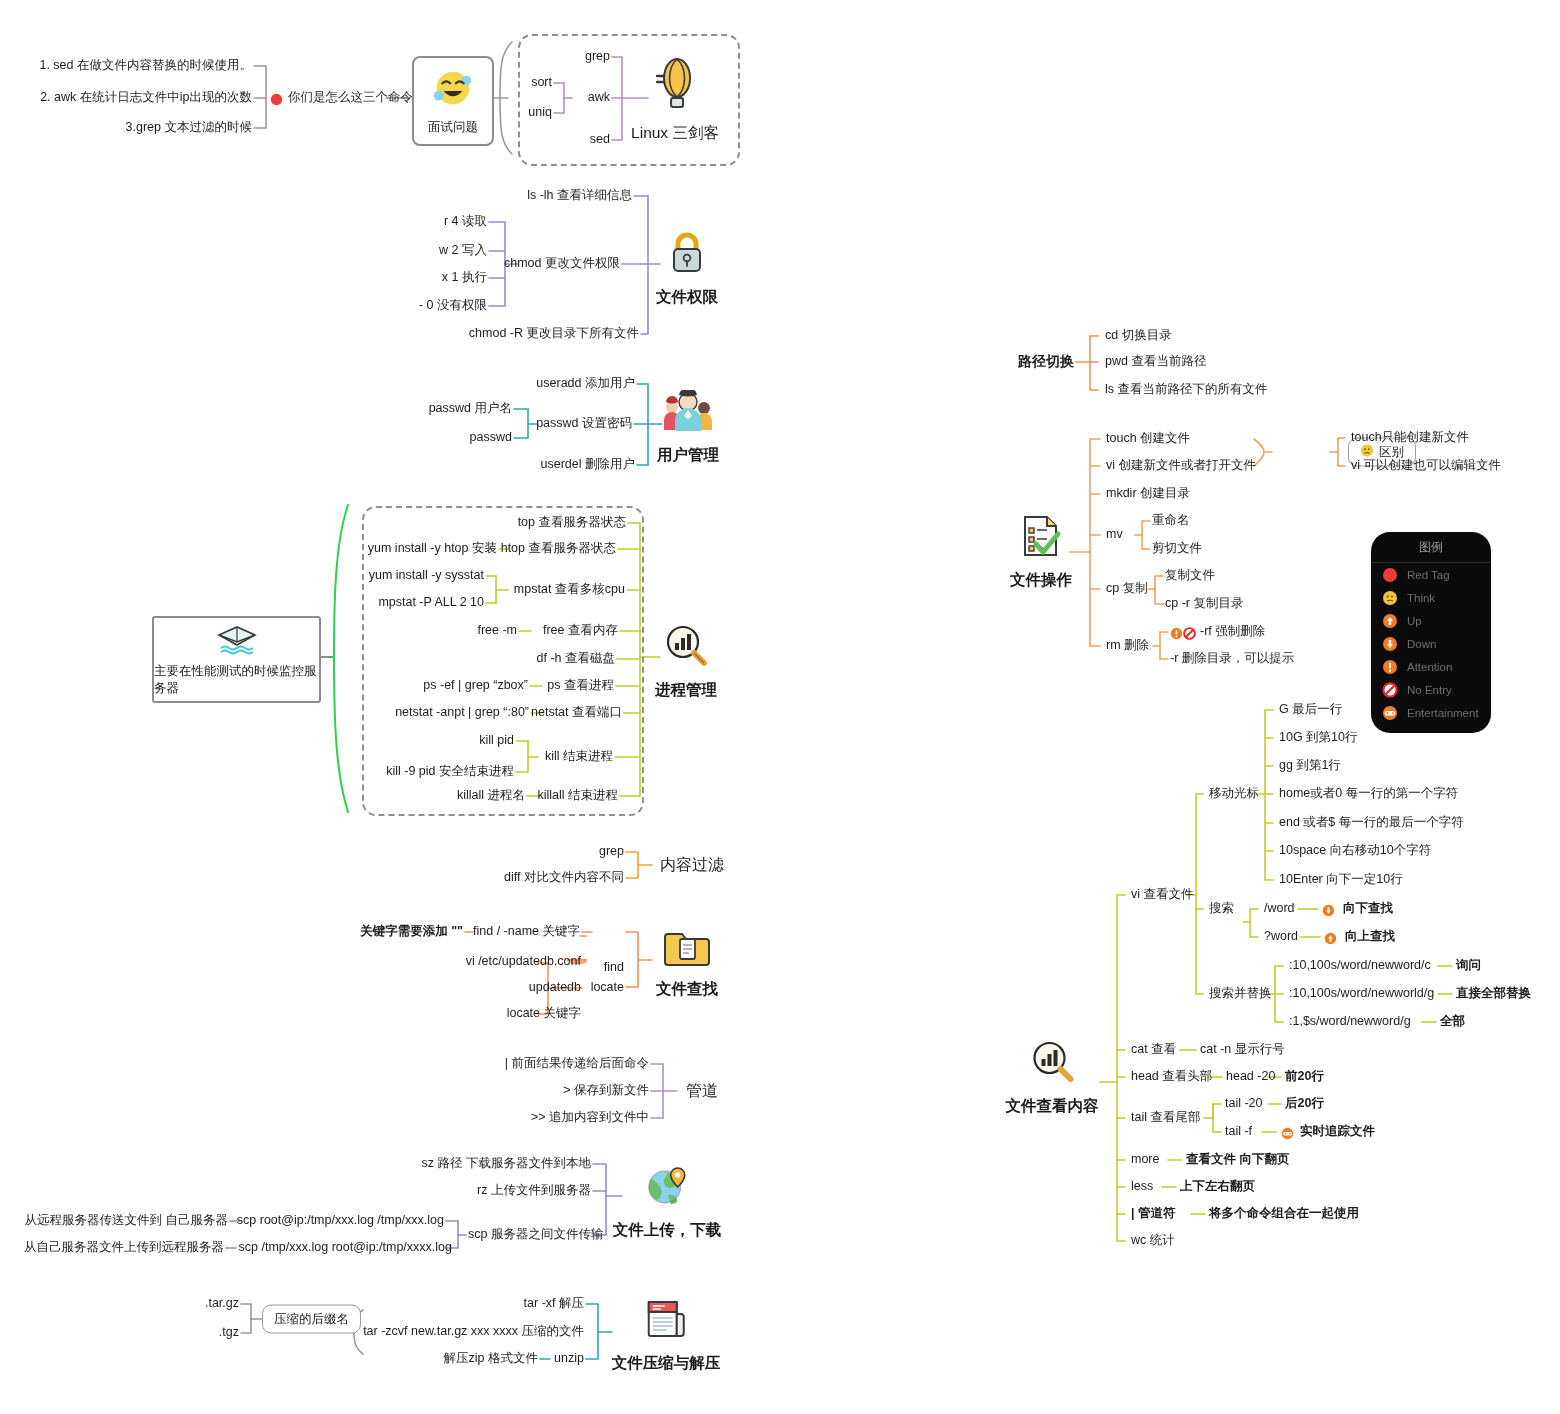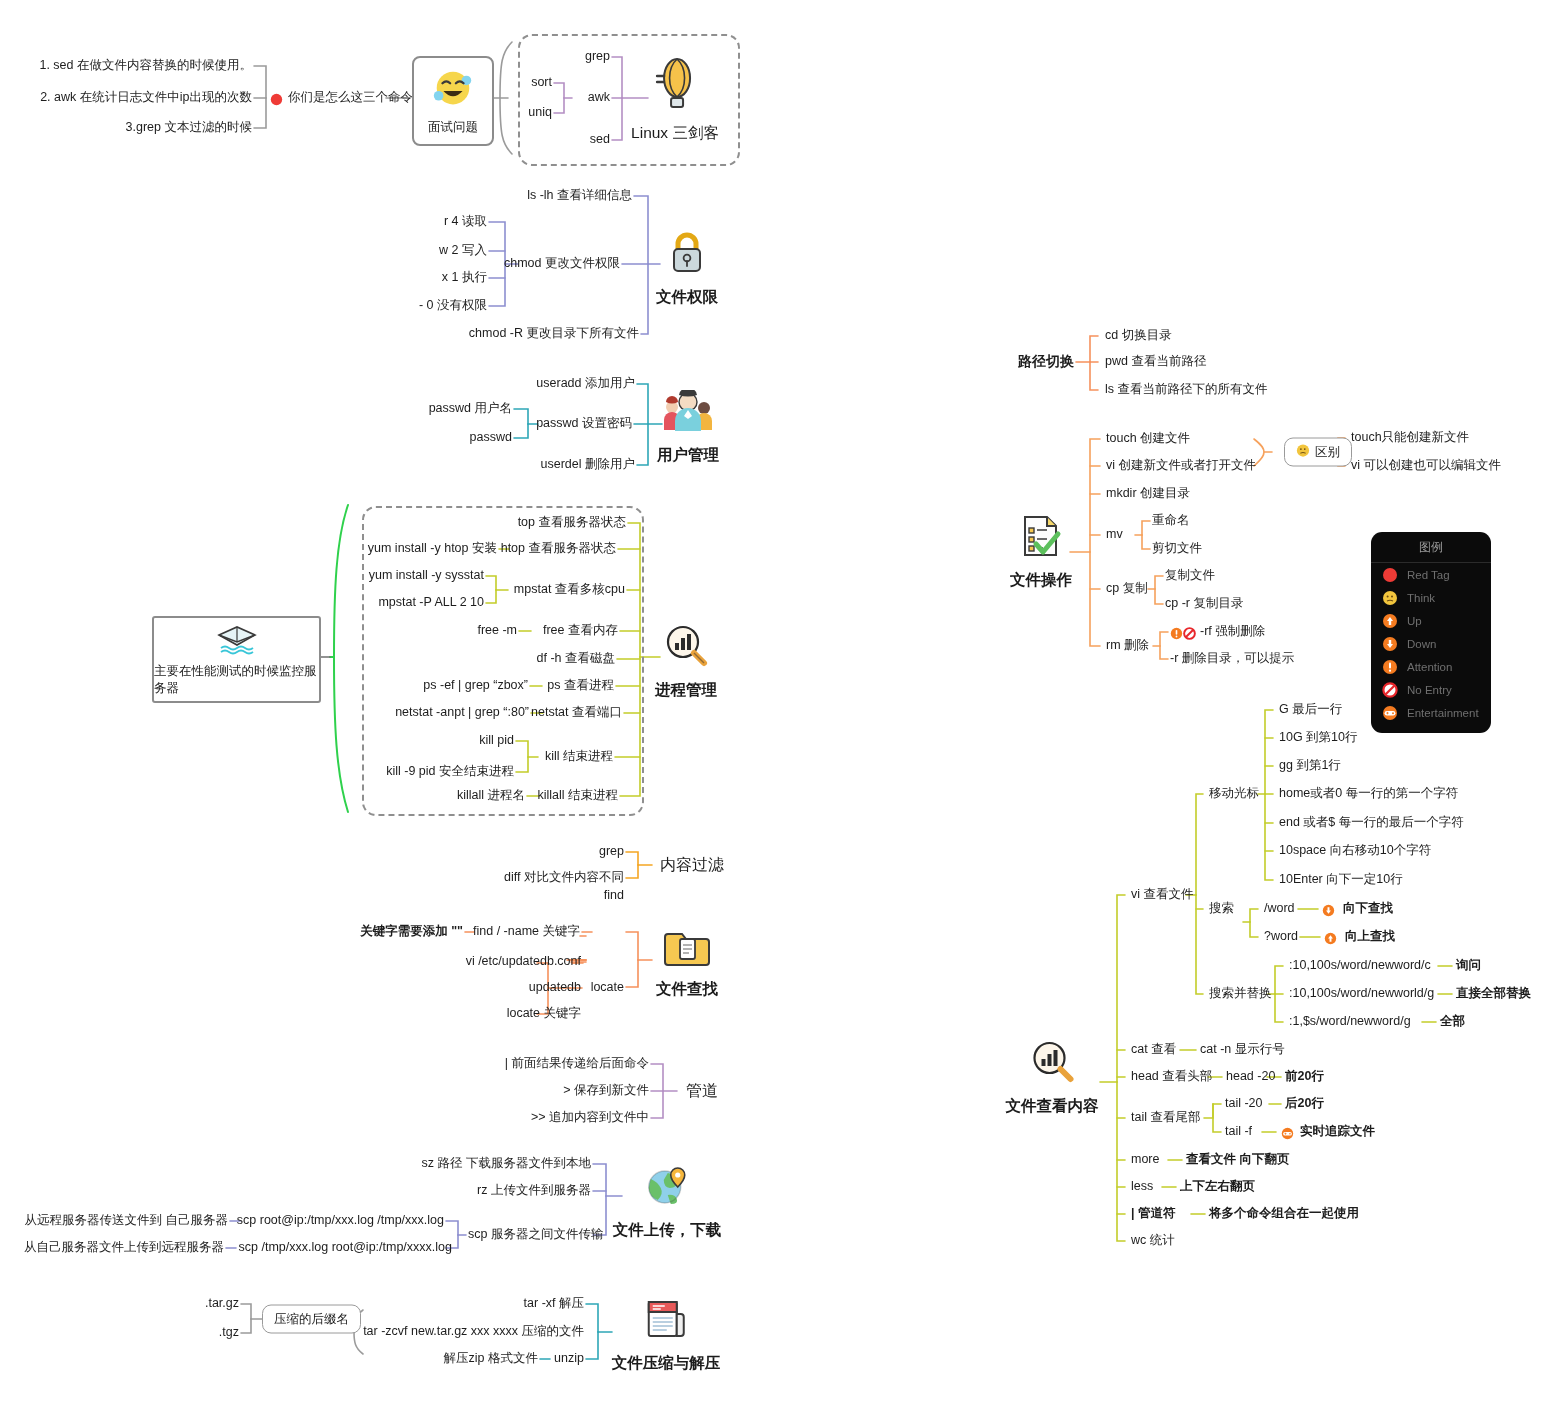--- a/index.html
+++ b/index.html
@@ -286,21 +286,21 @@
     <path d="M1269,1104 L1281,1104"></path>
     <path d="M1262,1132 L1276,1132"></path>
     <path d="M1168,1160 L1182,1160"></path>
     <path d="M1162,1187 L1176,1187"></path>
     <path d="M1191,1214 L1205,1214"></path>
   </g>
   </g>
 </svg>
 
 
-<div class="legend" style="left:1371px;top:532px;">
+<div class="legend" style="left:1371px;top:532px;border-radius:19px;">
   <h4>图例</h4>
   <div class="row">
     <svg class="ic" viewBox="0 0 16 16">
           <circle cx="8" cy="8" r="7" fill="#ef3b36"></circle>
         </svg>
     <span>Red Tag</span>
   </div>
   <div class="row">
     <svg class="ic" viewBox="0 0 16 16">
       <circle cx="8" cy="8" r="7" fill="#f2c53d"></circle>
@@ -478,21 +478,21 @@
       <path d="M32 30 L42 40" stroke="#2b2b2b" stroke-width="1.4" fill="none" opacity=".45"></path>
     </svg>
   </span>
   <span class="lbl">进程管理</span>
 </div>
 
 <div class="n r" style="left:624px;top:852px;">grep</div>
 <div class="n r" style="left:624px;top:878px;">diff 对比文件内容不同</div>
 <div class="n l topic" style="left:660px;top:865px;">内容过滤</div>
 
-<div class="n r" style="left:624px;top:896px;">find</div>
+<div class="n r" style="left:624px;top:968px;">find</div>
 <div class="n r" style="left:580px;top:932px;">find / -name 关键字</div>
 <div class="n r bold" style="left:463px;top:932px;">关键字需要添加 ""</div>
 <div class="n r" style="left:624px;top:988px;">locate</div>
 <div class="n r" style="left:581px;top:962px;">vi /etc/updatedb.conf</div>
 <div class="n r" style="left:581px;top:988px;">updatedb</div>
 <div class="n r" style="left:581px;top:1014px;">locate 关键字</div>
 <div class="btopic" style="left:687px;top:963px;">
   <span>
     <svg width="46" height="42" viewBox="0 0 46 42">
       <path d="M4 8 h14 l4 5 h20 a3 3 0 0 1 3 3 v20 a3 3 0 0 1 -3 3 h-38 a3 3 0 0 1 -3 -3 v-25 a3 3 0 0 1 3 -3z" fill="#f6c851" stroke="#3a3a3a" stroke-width="2"></path>
@@ -590,21 +590,21 @@
 </span>
 <span style="position:absolute;left:1183px;top:626px;">
   <svg width="13" height="13" viewBox="0 0 16 16">
         <circle cx="8" cy="8" r="6.6" fill="#fff" stroke="#e8272c" stroke-width="2.4"></circle>
         <path d="M3.7 12.3 L12.3 3.7" stroke="#e8272c" stroke-width="2.4"></path>
       </svg>
 </span>
 <div class="n l" style="left:1200px;top:632px;">-rf 强制删除</div>
 <div class="n l" style="left:1170px;top:659px;">-r 删除目录，可以提示</div>
 
-<div class="pillnode" style="left:1284px;top:452px;">
+<div class="pillnode" style="left:1348px;top:452px;">
   <span>
     <svg width="14" height="14" viewBox="0 0 16 16">
       <circle cx="8" cy="8" r="7" fill="#f2c53d"></circle>
           <circle cx="5.6" cy="6.4" r="1" fill="#6b4b12"></circle>
           <circle cx="10" cy="6.4" r="1" fill="#6b4b12"></circle>
       <path d="M5 11 q3 -1.5 6 0" stroke="#6b4b12" stroke-width="1.1" fill="none"></path>
     </svg>
   </span>
   <span class="bold">区别</span>
 </div>

